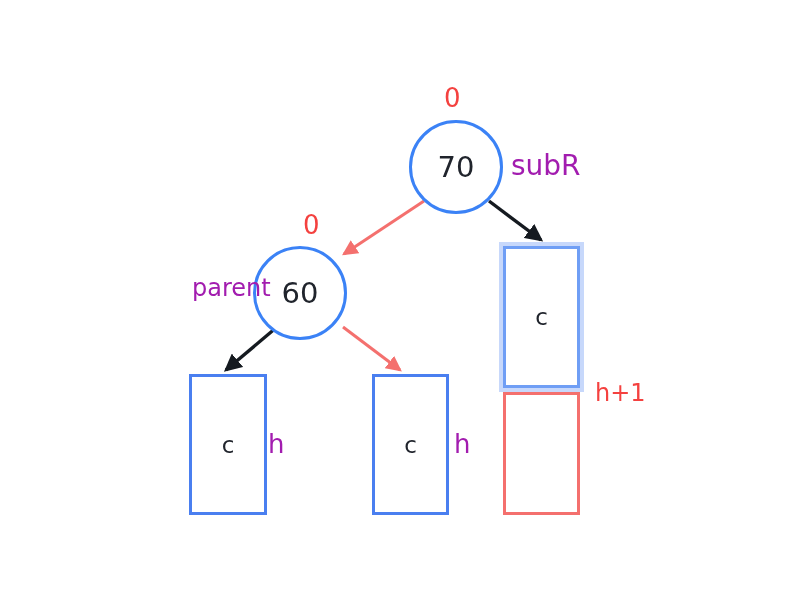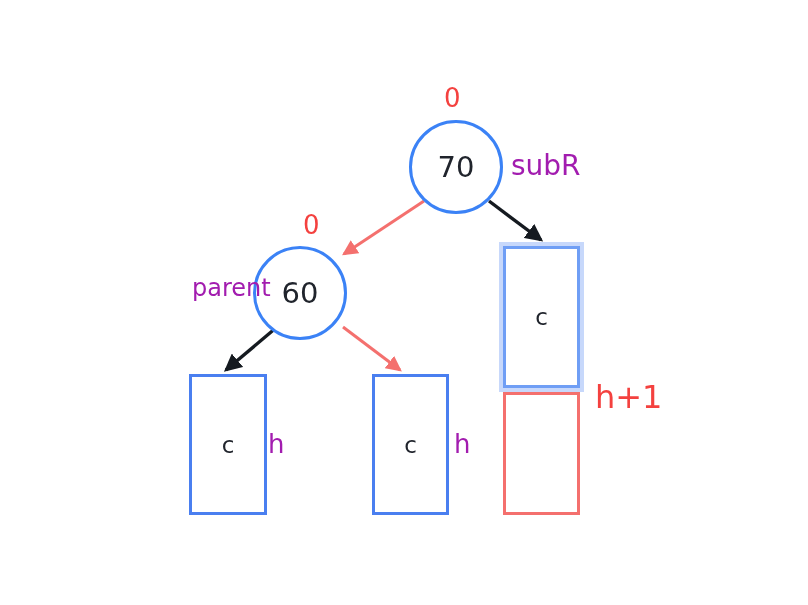--- a/index.html
+++ b/index.html
@@ -82,21 +82,21 @@
   }
   .label-red { color: #f4413f; }
 
   #bal-70      { left: 444px; top: 85px;  font-size: 26px; }
   #bal-60      { left: 303px; top: 212px; font-size: 26px; }
   #lbl-subr    { left: 511px; top: 152px; font-size: 28px; }
   #lbl-parent  { left: 159px; top: 276px; font-size: 24px; margin-left: 33px; }
   #lbl-h-left  { left: 268px; top: 431px; font-size: 26px; }
   #lbl-h-mid   { left: 454px; top: 431px; font-size: 26px; }
   #lbl-subrl   { left: 370px; top: 524px; font-size: 27px; }
-  #lbl-hplus1  { left: 595px; top: 381px; font-size: 32px; }
+  #lbl-hplus1  { left: 595px; top: 381px; font-size: 24px; }
 </style>
 </head>
 <body>
 
 <div id="canvas">
 
   <svg id="edges" viewBox="0 0 808 605" xmlns="http://www.w3.org/2000/svg">
     <defs>
       <marker id="arrow-black" viewBox="0 0 10 10" refX="8.5" refY="5" markerWidth="5.2" markerHeight="5.2" orient="auto-start-reverse">
         <path d="M 0 0 L 10 5 L 0 10 z" fill="#151a20"></path>

